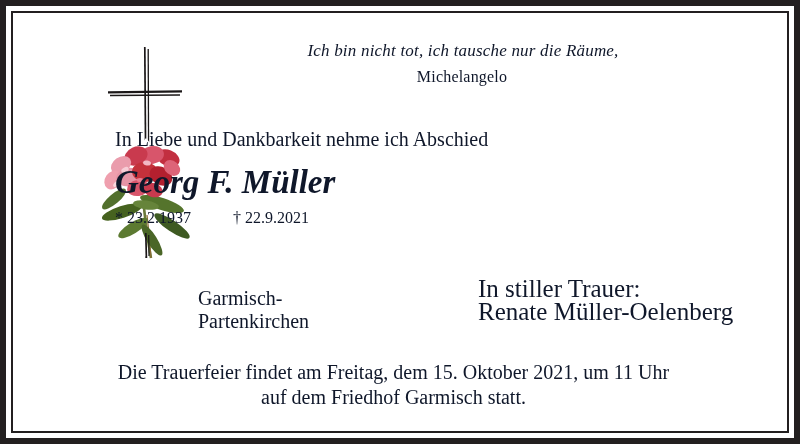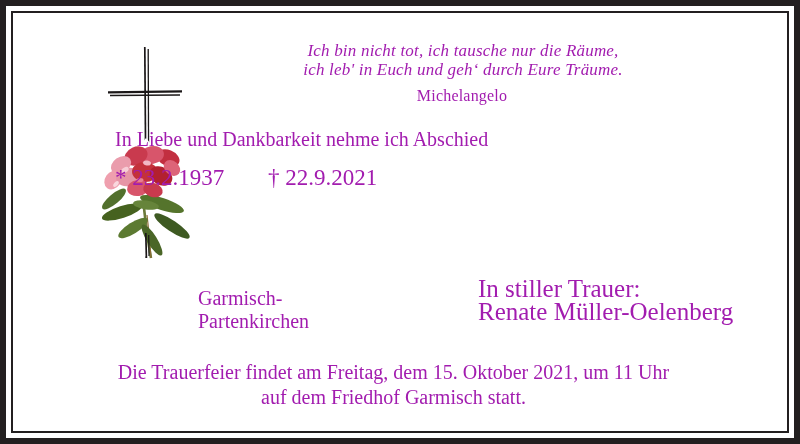--- a/index.html
+++ b/index.html
@@ -4,21 +4,21 @@
 <style>
   html, body { margin: 0; padding: 0; background: #fff; }
   .card {
     position: relative;
     width: 800px;
     height: 444px;
     box-sizing: border-box;
     background: #fff;
     border: 6px solid #231f20;
     font-family: "Liberation Serif", serif;
-    color: #a21caf;
+    color: #0f172a;
     overflow: hidden;
   }
   .inner-frame {
     position: absolute;
     top: 5px; left: 5px; right: 5px; bottom: 5px;
     border: 2px solid #231f20;
   }
   .artwork {
     position: absolute;
     left: 82px; top: 22px;
@@ -52,23 +52,23 @@
     line-height: 23.5px;
   }
   .deceased-name {
     font-size: 33px;
     line-height: 42px;
     font-weight: bold;
     font-style: italic;
     margin-top: 9px;
   }
   .dates-line {
-    font-size: 23px;
+    font-size: 16px;
     line-height: 24px;
-    margin-top: 14px;
+    margin-top: 3px;
   }
   .birth-date { display: inline-block; margin-right: 38px; }
   .death-date { display: inline-block; }
   .columns-left {
     position: absolute;
     left: 185px; top: 274px;
     font-size: 20px;
     line-height: 23px;
   }
   .columns-right {
@@ -133,26 +133,26 @@
         <ellipse cx="116" cy="184" rx="3.5" ry="2" fill="#f9d8de" transform="rotate(-50 116 184)"></ellipse>
         <ellipse cx="140" cy="180" rx="3.5" ry="2" fill="#e87f92" transform="rotate(0 140 180)"></ellipse>
 
         <line x1="145.8" y1="233" x2="146.4" y2="258" stroke="#1b1718" stroke-width="1.7"></line>
         <line x1="148.7" y1="235" x2="149.0" y2="256" stroke="#1b1718" stroke-width="1.2"></line>
       </g>
     </svg>
 
     <div class="quote-block">
       <div>Ich bin nicht tot, ich tausche nur die Räume,</div>
-      <div>ich leb' in Euch und geh‘ durch Eure Träume.</div>
       <div class="quote-attribution">Michelangelo</div>
     </div>
 
     <div class="main-block">
       <div class="intro-line">In Liebe und Dankbarkeit nehme ich Abschied</div>
+      <div class="deceased-name">Georg F. Müller</div>
       <div class="dates-line">
         <span class="birth-date">* 23.2.1937</span>
         <span class="death-date">† 22.9.2021</span>
       </div>
     </div>
 
     <div class="columns-left">
       <div>Garmisch-</div>
       <div>Partenkirchen</div>
     </div>

